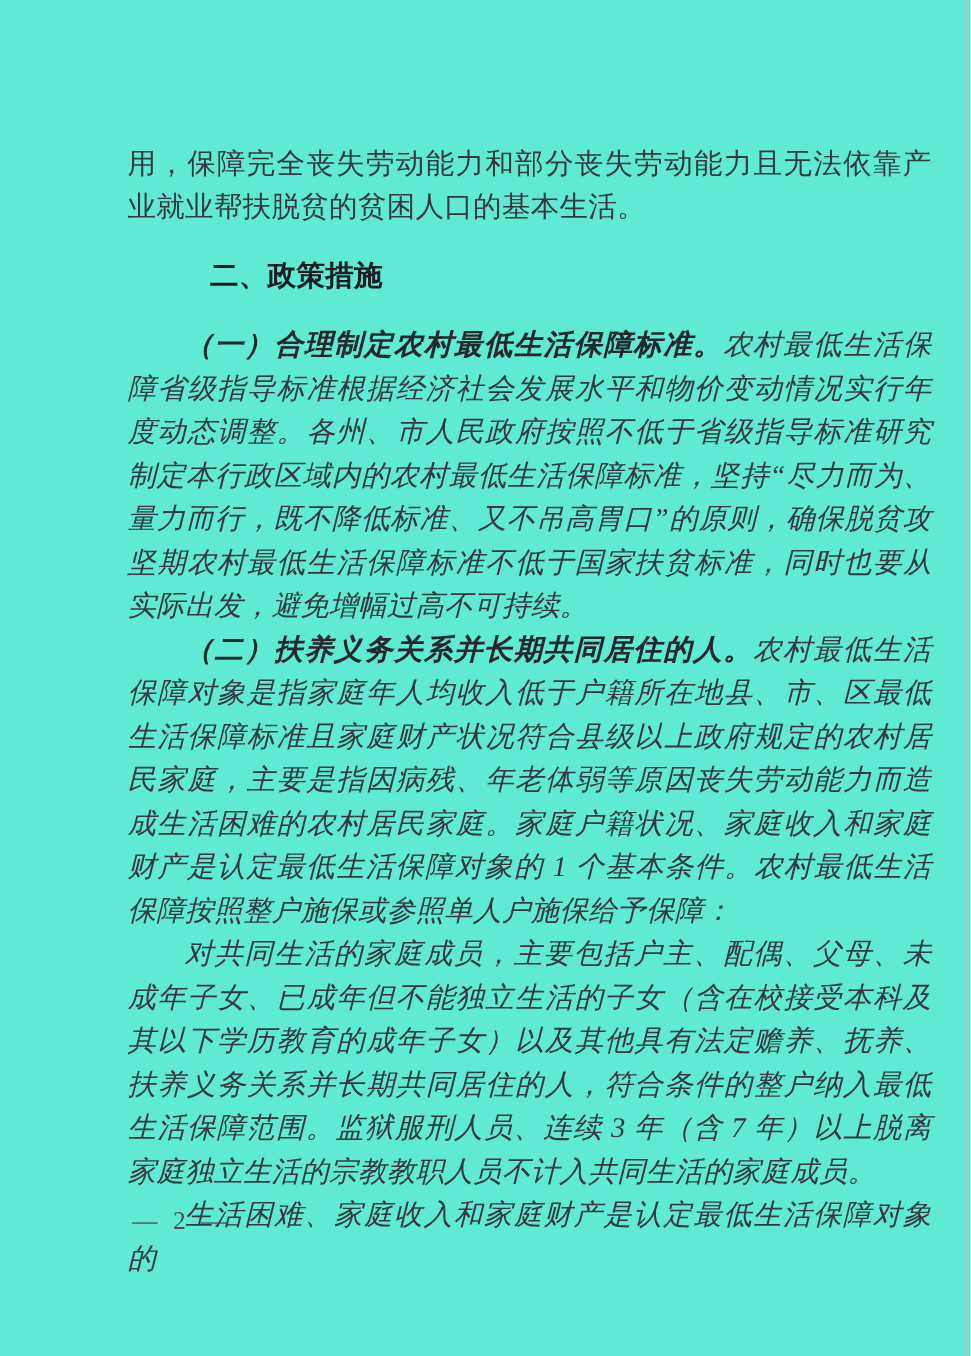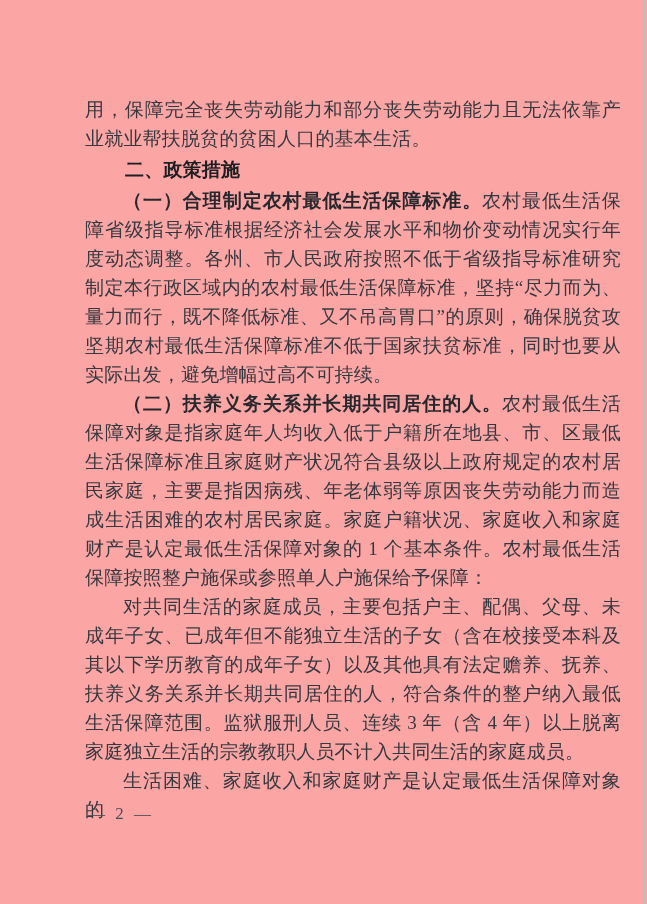--- a/index.html
+++ b/index.html
@@ -4,21 +4,21 @@
 <style>
   html, body {
     margin: 0;
     padding: 0;
     background: #ffffff;
   }
   .page {
     position: relative;
     width: 647px;
     height: 904px;
-    background: #fca5a5;
+    background: #5eead4;
     overflow: hidden;
     font-family: "Liberation Serif", "DejaVu Serif", serif;
   }
   .page-edge-line {
     position: absolute;
     top: 0;
     right: 2px;
     width: 1px;
     height: 904px;
     background: #b9bbbd;
@@ -33,23 +33,24 @@
     line-height: 29px;
     text-align: justify;
     text-justify: inter-character;
     letter-spacing: 0.2px;
   }
   .para {
     margin: 0;
   }
   .indent {
     text-indent: 2em;
+    font-style: italic;
   }
   .heading {
-    margin: 2px;
+    margin: 17px;
     font-family: Liberation Serif, serif;
     font-size: 19px;
     line-height: 29px;
     font-weight: bold;
     color: #1d1e22;
     text-indent: 2em;
   }
   .lead {
     font-weight: bold;
     color: #26282d;
@@ -75,21 +76,21 @@
   <div class="content">
 
     <p class="para">用，保障完全丧失劳动能力和部分丧失劳动能力且无法依靠产业就业帮扶脱贫的贫困人口的基本生活。</p>
 
     <p class="heading">二、政策措施</p>
 
     <p class="para indent"><span class="lead">（一）合理制定农村最低生活保障标准。</span><span>农村最低生活保障省级指导标准根据经济社会发展水平和物价变动情况实行年度动态调整。各州、市人民政府按照不低于省级指导标准研究制定本行政区域内的农村最低生活保障标准，坚持“尽力而为、量力而行，既不降低标准、又不吊高胃口”的原则，确保脱贫攻坚期农村最低生活保障标准不低于国家扶贫标准，同时也要从实际出发，避免增幅过高不可持续。</span></p>
 
     <p class="para indent"><span class="lead">（二）扶养义务关系并长期共同居住的人。</span><span>农村最低生活保障对象是指家庭年人均收入低于户籍所在地县、市、区最低生活保障标准且家庭财产状况符合县级以上政府规定的农村居民家庭，主要是指因病残、年老体弱等原因丧失劳动能力而造成生活困难的农村居民家庭。家庭户籍状况、家庭收入和家庭财产是认定最低生活保障对象的 1 个基本条件。农村最低生活保障按照整户施保或参照单人户施保给予保障：</span></p>
 
-    <p class="para indent">对共同生活的家庭成员，主要包括户主、配偶、父母、未成年子女、已成年但不能独立生活的子女（含在校接受本科及其以下学历教育的成年子女）以及其他具有法定赡养、抚养、扶养义务关系并长期共同居住的人，符合条件的整户纳入最低生活保障范围。监狱服刑人员、连续 3 年（含 4 年）以上脱离家庭独立生活的宗教教职人员不计入共同生活的家庭成员。</p>
+    <p class="para indent">对共同生活的家庭成员，主要包括户主、配偶、父母、未成年子女、已成年但不能独立生活的子女（含在校接受本科及其以下学历教育的成年子女）以及其他具有法定赡养、抚养、扶养义务关系并长期共同居住的人，符合条件的整户纳入最低生活保障范围。监狱服刑人员、连续 3 年（含 7 年）以上脱离家庭独立生活的宗教教职人员不计入共同生活的家庭成员。</p>
 
     <p class="para indent">生活困难、家庭收入和家庭财产是认定最低生活保障对象的</p>
 
   </div>
 
   <div class="footer">— 2 —</div>
 
 </div>
 
 </body></html>

